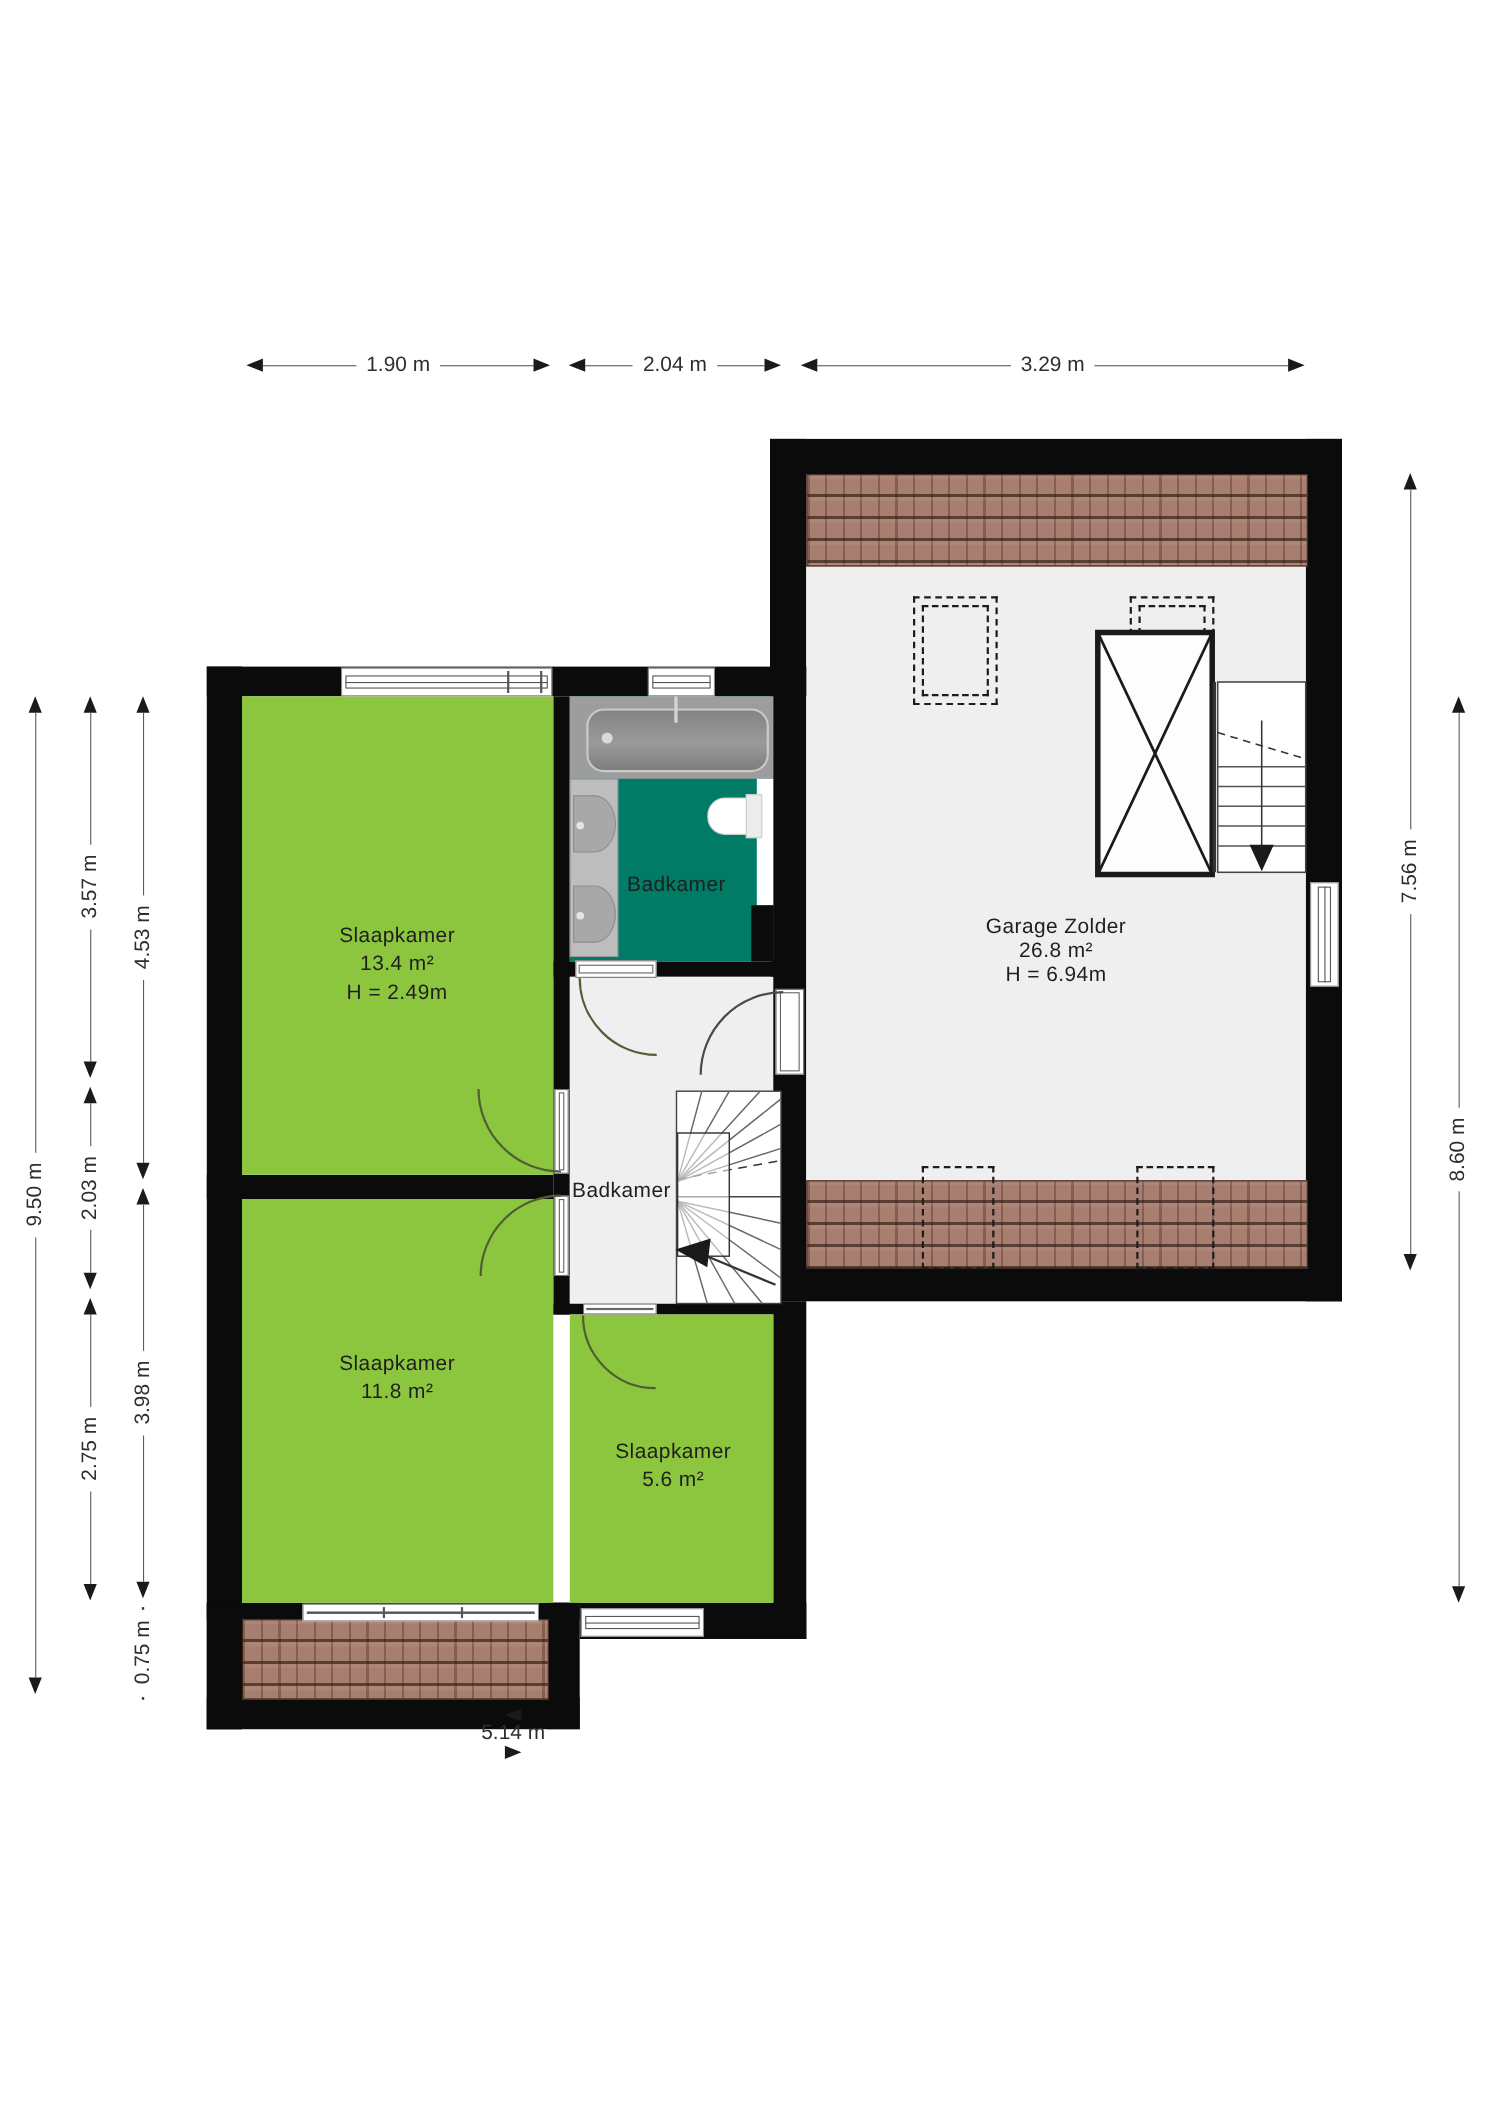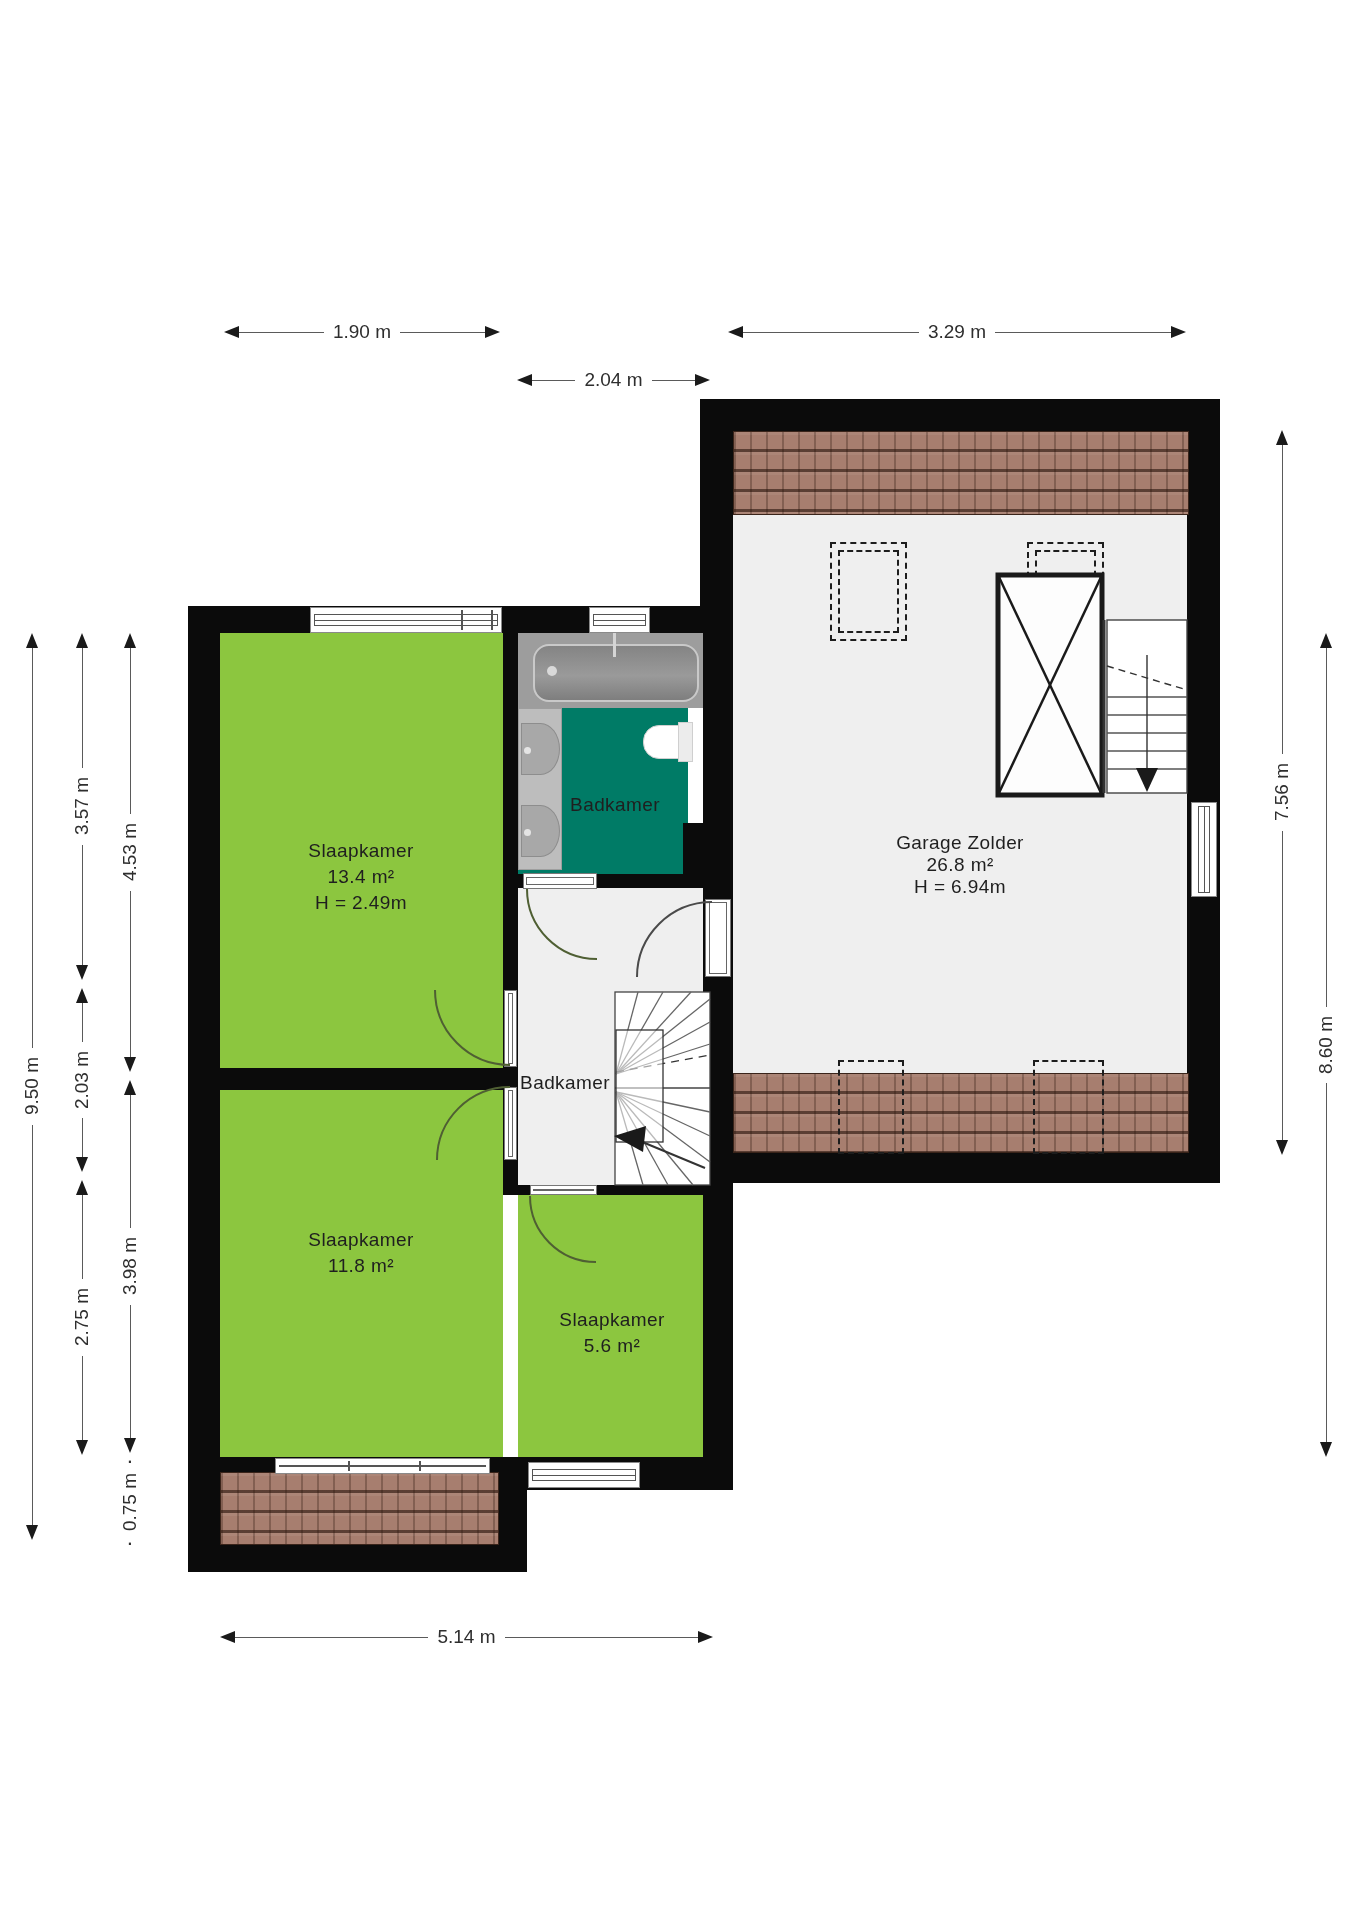--- a/index.html
+++ b/index.html
@@ -236,36 +236,36 @@
     <div>5.6 m²</div>
   </div>
 
   <div class="dimh" style="left:224px;top:322px;width:276px;">
     <span class="ah l"></span>
       <span class="ln"></span>
     <span class="lbl">1.90 m</span>
     <span class="ln"></span>
       <span class="ah r"></span>
   </div>
-  <div class="dimh" style="left:517px;top:322px;width:193px;margin-top:48px;">
+  <div class="dimh" style="left:517px;top:322px;width:193px;">
     <span class="ah l"></span>
       <span class="ln"></span>
     <span class="lbl">2.04 m</span>
     <span class="ln"></span>
       <span class="ah r"></span>
   </div>
   <div class="dimh" style="left:728px;top:322px;width:458px;">
     <span class="ah l"></span>
       <span class="ln"></span>
     <span class="lbl">3.29 m</span>
     <span class="ln"></span>
       <span class="ah r"></span>
   </div>
 
-  <div class="dimh" style="left:220px;top:1627px;width:493px;">
+  <div class="dimh" style="left:220px;top:1553px;width:493px;flex-direction:column;">
     <span class="ah l"></span>
       <span class="ln"></span>
     <span class="lbl">5.14 m</span>
     <span class="ln"></span>
       <span class="ah r"></span>
   </div>
 
   <div class="dimv" style="left:21px;top:633px;height:907px;">
     <span class="ah u"></span>
       <span class="ln"></span>

